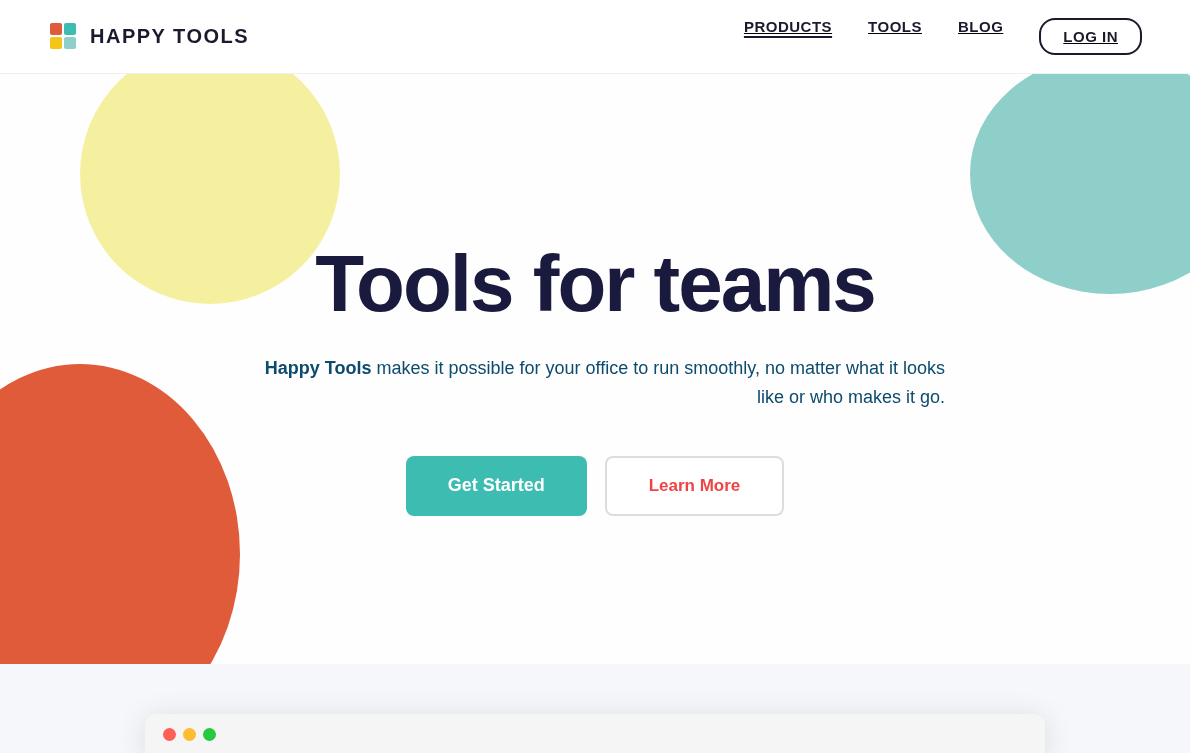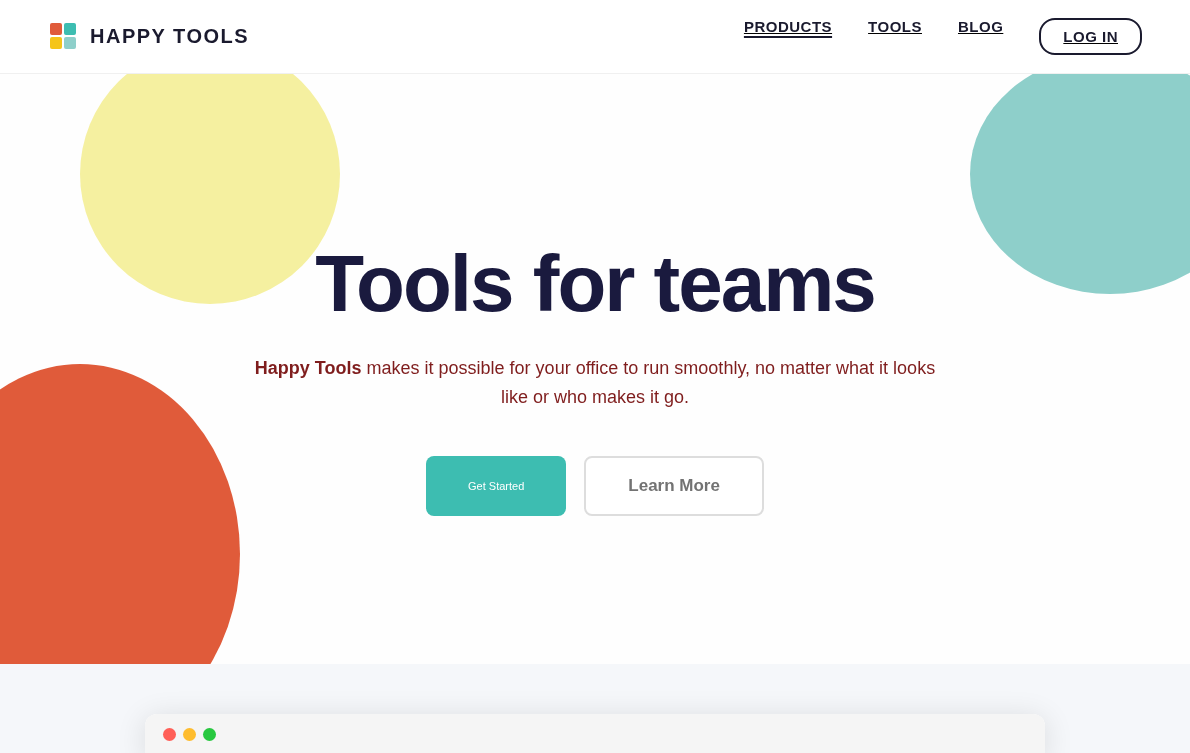--- a/index.html
+++ b/index.html
@@ -119,45 +119,46 @@
     .hero-title {
       font-size: 80px;
       font-weight: 900;
       color: #1a1a3e;
       line-height: 1.05;
       letter-spacing: -2px;
       margin-bottom: 28px;
     }
     .hero-subtitle {
       font-size: 18px;
-      color: #7f1d1d;
+      color: #0c4a6e;
       line-height: 1.6;
       margin-bottom: 44px;
+      text-align: right;
     }
     .hero-subtitle strong {
       font-weight: 700;
     }
     .hero-buttons {
       display: flex;
       gap: 18px;
       justify-content: center;
     }
     .btn-primary {
       background: #3dbdb1;
       color: #fff;
       border: none;
       border-radius: 8px;
       padding: 18px 42px;
-      font-size: 11px;
-      font-weight: 400;
+      font-size: 18px;
+      font-weight: 700;
       cursor: pointer;
     }
     .btn-secondary {
       background: #fff;
-      color: #737373;
+      color: #ef4444;
       border: 2px solid #ddd;
       border-radius: 8px;
       padding: 18px 42px;
       font-size: 17px;
       font-weight: 600;
       cursor: pointer;
     }
 
     
     .app-preview-section {

